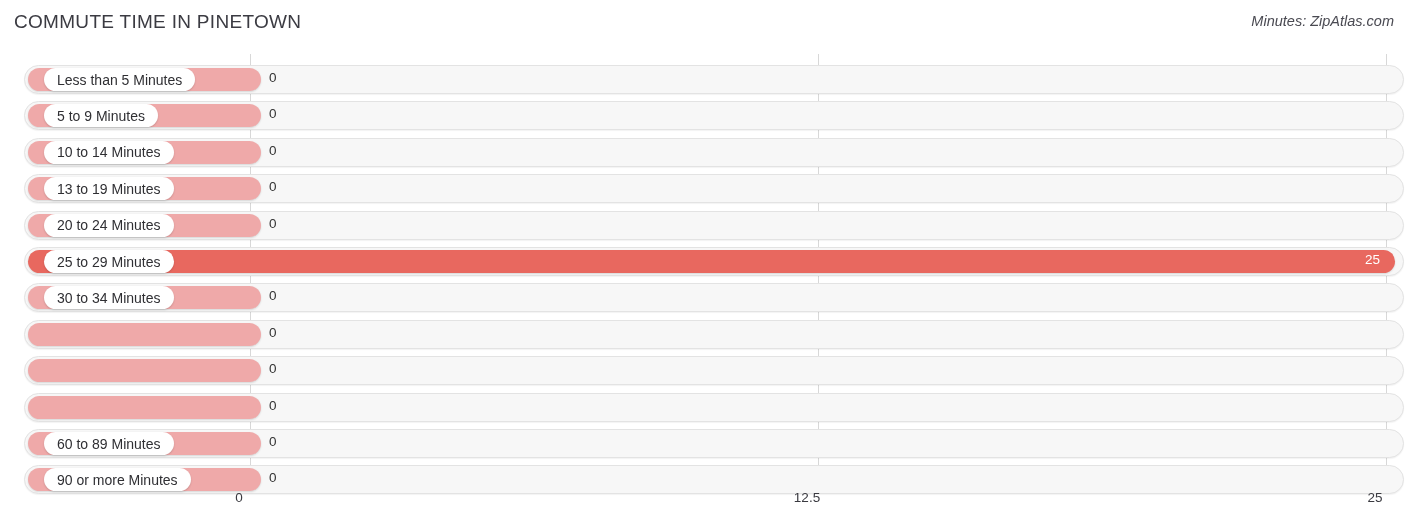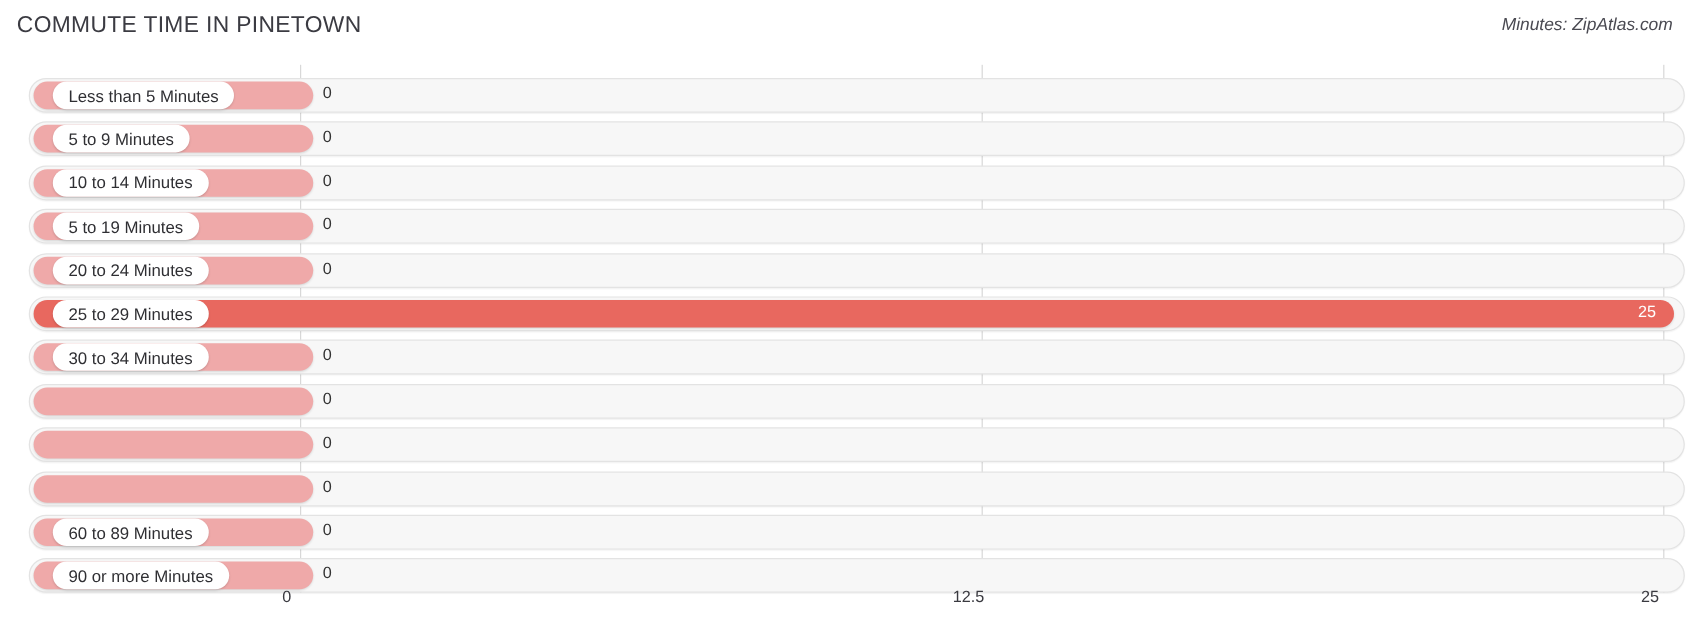--- a/index.html
+++ b/index.html
@@ -172,21 +172,21 @@
       <div class="bar-fill zero" style="width: 233px;"></div>
       <div class="bar-label-capsule">
         <span class="bar-label-text">10 to 14 Minutes</span>
       </div>
       <div class="bar-value" style="left: 245px;">0</div>
     </div>
     <div class="bar-row" style="top: 120.2px;">
       <div class="bar-track"></div>
       <div class="bar-fill zero" style="width: 233px;"></div>
       <div class="bar-label-capsule">
-        <span class="bar-label-text">5 to 19 Minutes</span>
+        <span class="bar-label-text">13 to 19 Minutes</span>
       </div>
       <div class="bar-value" style="left: 245px;">0</div>
     </div>
     <div class="bar-row" style="top: 156.6px; text-align: right;">
       <div class="bar-track"></div>
       <div class="bar-fill zero" style="width: 233px;"></div>
       <div class="bar-label-capsule">
         <span class="bar-label-text">20 to 24 Minutes</span>
       </div>
       <div class="bar-value" style="left: 245px;">0</div>

